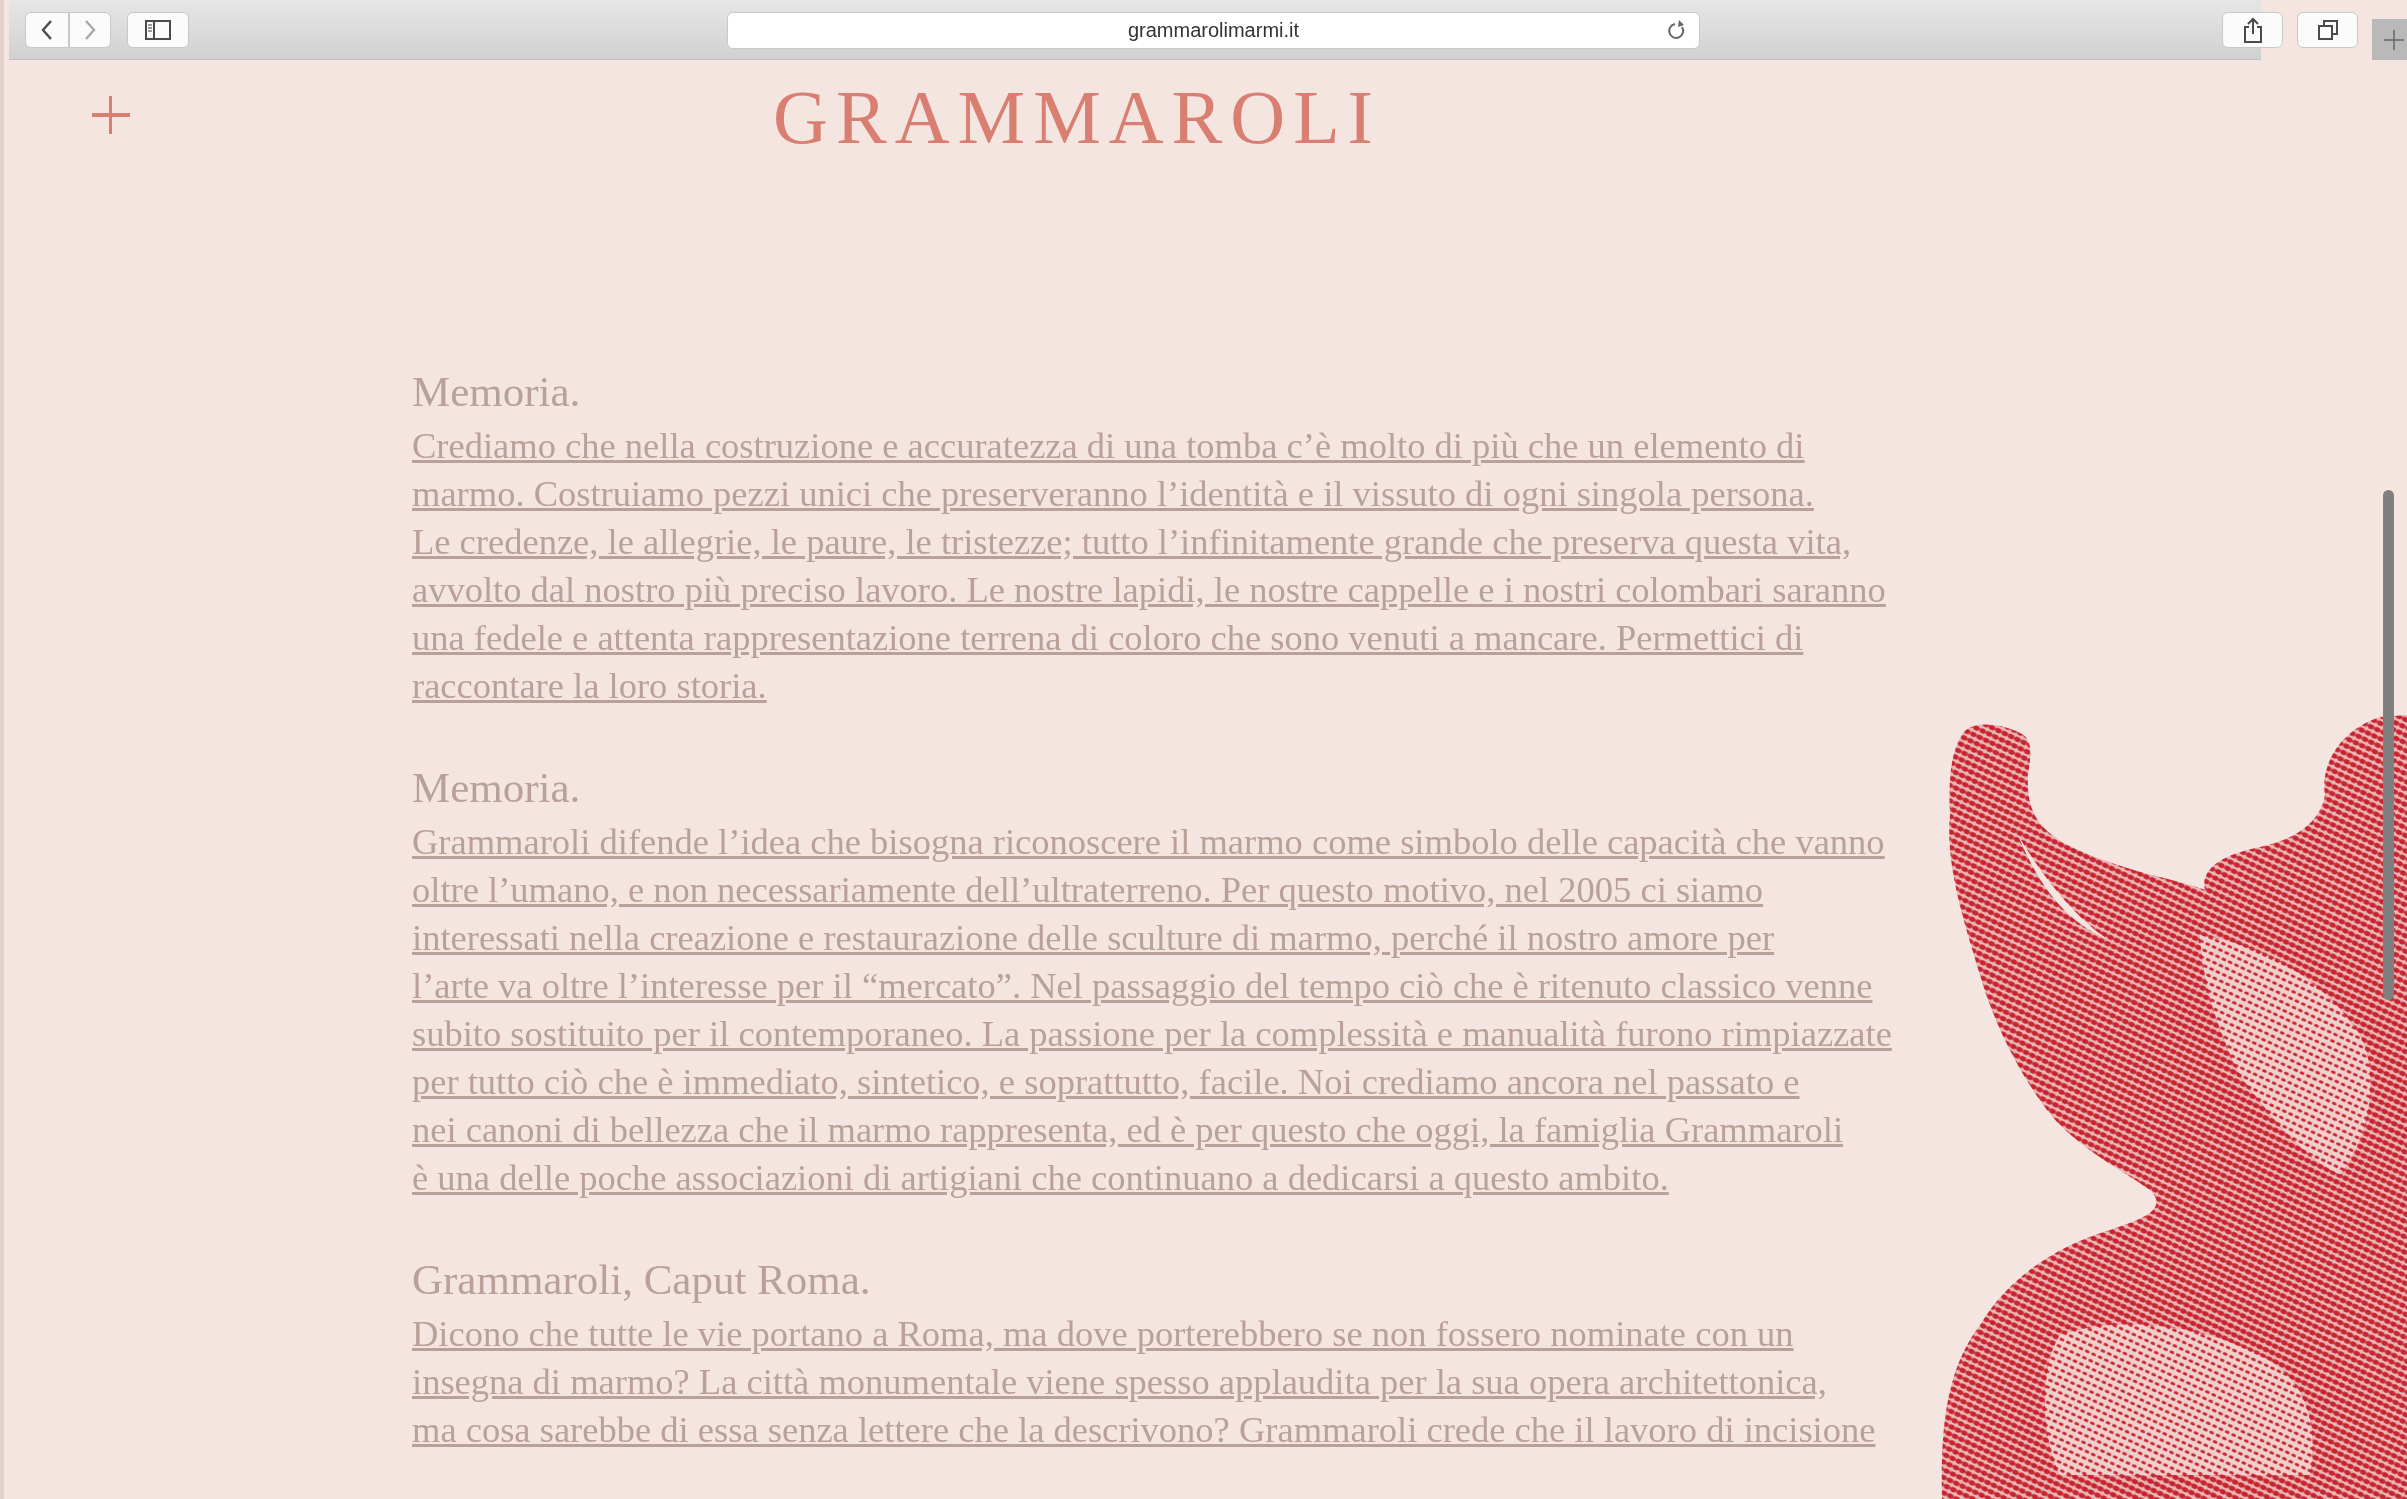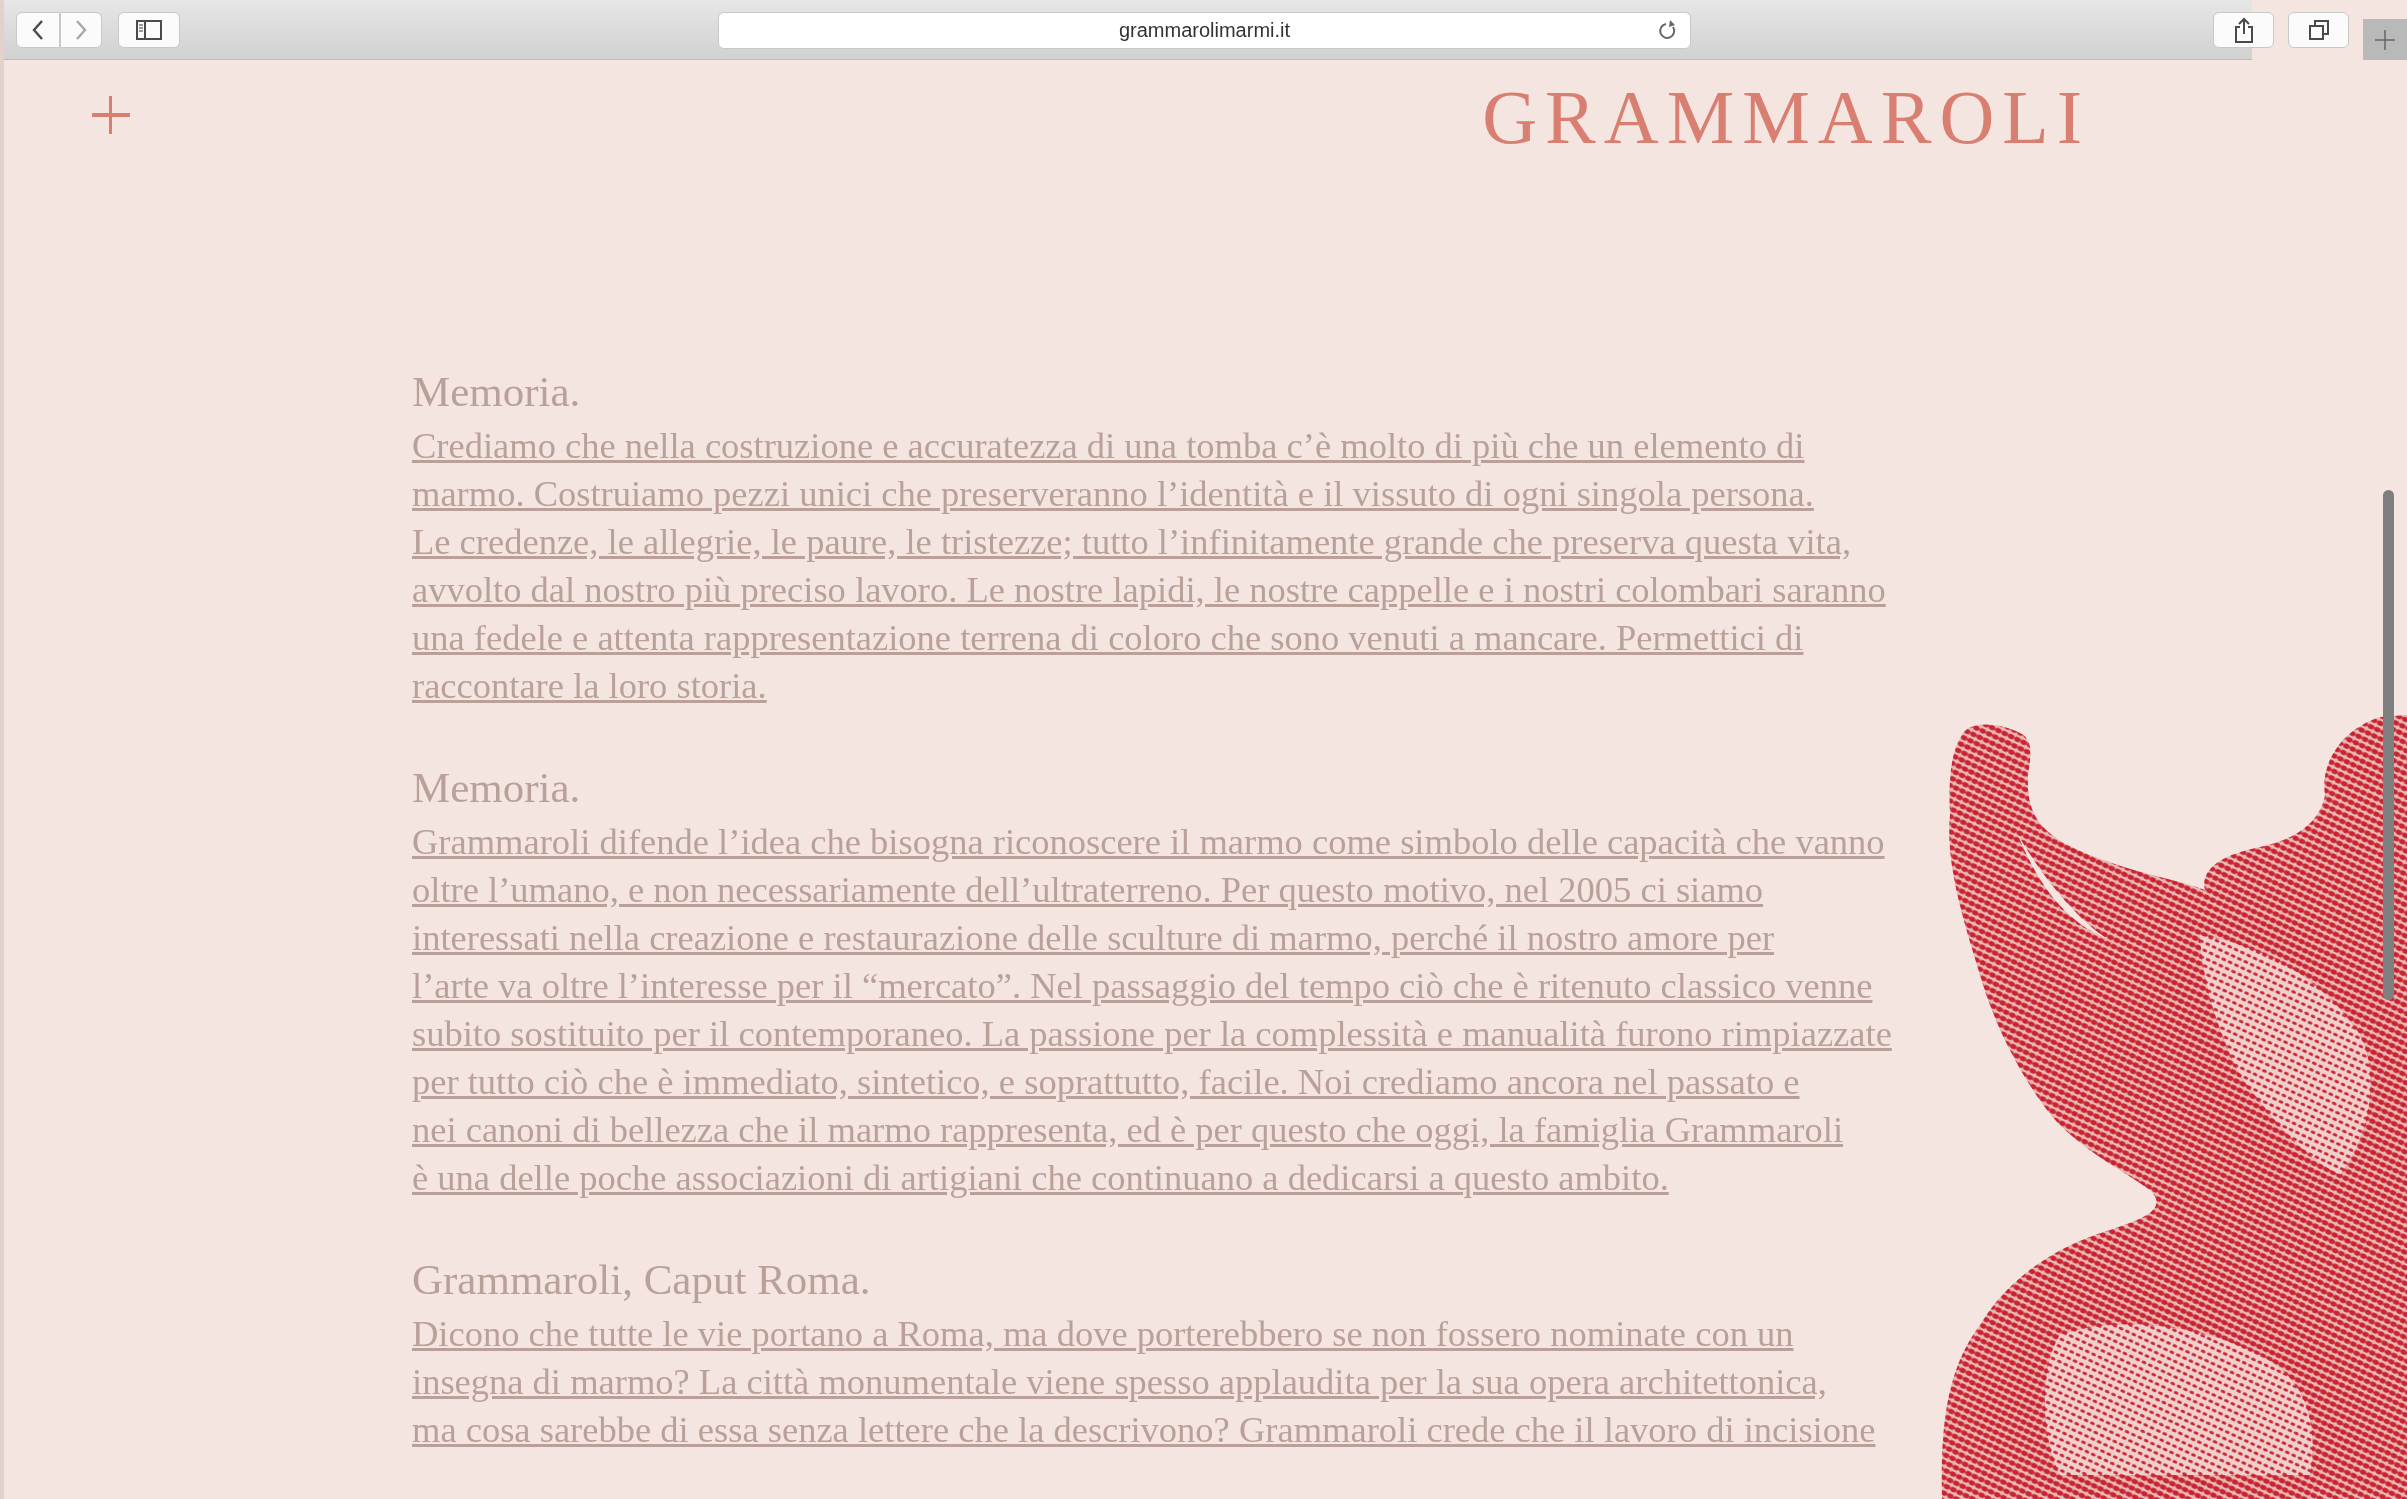--- a/index.html
+++ b/index.html
@@ -1,21 +1,21 @@
 <!DOCTYPE html>
 <html><head>
 <meta charset="utf-8">
 <style>
   html, body { margin:0; padding:0; }
   body {
     width:2407px; height:1499px; overflow:hidden; position:relative;
     background:#f4e5e0; font-family:"Liberation Serif", serif;
   }
   .toolbar {
-    position:absolute; left:0; top:0; width:2252px; height:60px;
+    position:absolute; left:9px; top:0; width:2252px; height:60px;
     background:linear-gradient(#e6e6e6,#d1d1d1);
     border-bottom:1px solid #bdbdbd; box-sizing:border-box;
   }
   .tbtn {
     position:absolute; top:12px; height:36px; background:#fbfbfb;
     border:1px solid #c8c8c8; border-radius:6px; box-sizing:border-box;
     display:flex; align-items:center; justify-content:center;
   }
   .url {
     position:absolute; left:718px; top:12px; width:973px; height:37px;
@@ -26,22 +26,22 @@
   .reload { position:absolute; right:12px; top:6px; }
   .newtab {
     position:absolute; left:2363px; top:19px; width:44px; height:41px;
     background:#b9b9b9; display:flex; align-items:center; justify-content:center;
   }
   .left-edge { position:absolute; left:0; top:0; width:4px; height:1499px; background:#e3d2cc; }
   .menu-plus { position:absolute; left:92px; top:96px; width:38px; height:38px; cursor:pointer; }
   .menu-plus:before { content:""; position:absolute; left:0; top:17px; width:38px; height:4px; background:#d97f72; }
   .menu-plus:after { content:""; position:absolute; left:17px; top:0; width:3px; height:38px; background:#d97f72; }
   .brand {
-    position:absolute; left:0; width:2090px; top:72px; text-align:right;
-    font-size:76px; letter-spacing:8px; color:#d97f72; line-height:90px;
+    position:absolute; left:0; width:2090px; top:72px; text-align:center;
+    font-size:76px; letter-spacing:8px; color:#d97f72; line-height:90px;padding-left:32px;
   }
   .content { position:absolute; left:412px; top:362px; width:1600px; color:#b9a199; }
   .section { margin-bottom:48px; }
   .section h2 { margin:0; font-weight:normal; font-size:43px; line-height:60px; }
   .section p { margin:0; font-size:36.5px; line-height:48px; white-space:pre-line;text-decoration:underline; }
   .statue { position:absolute; left:1940px; top:715px; width:467px; height:784px; }
   .scrollbar {
     position:absolute; left:2383px; top:490px; width:11px; height:510px;
     background:#7f7f7f; border-radius:6px;
   }

